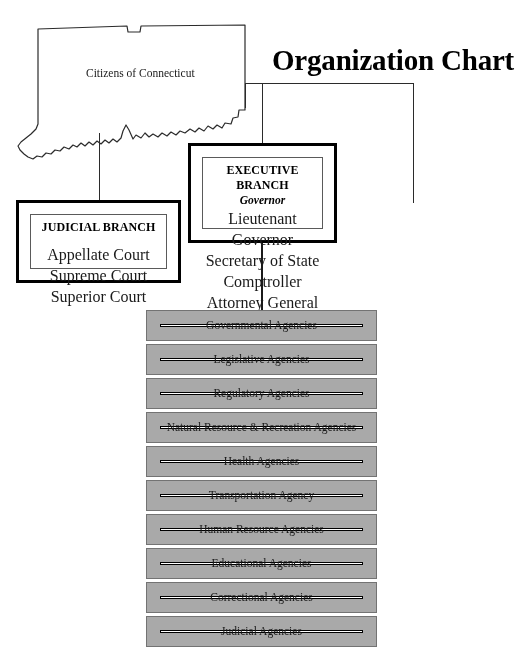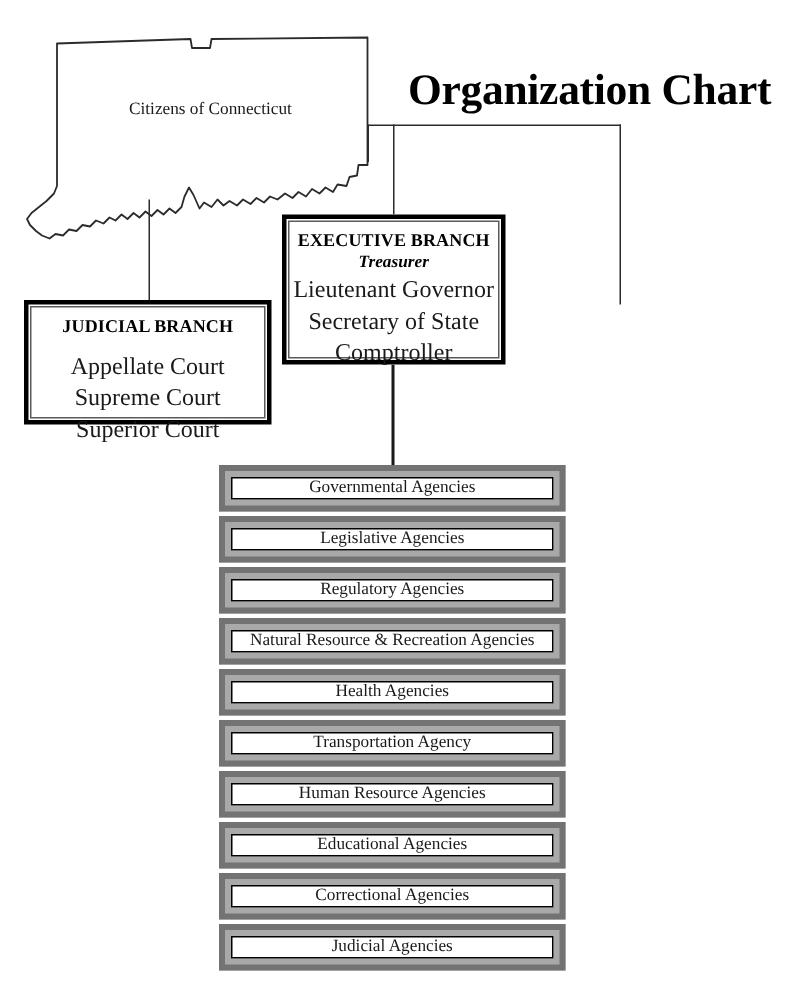--- a/index.html
+++ b/index.html
@@ -58,21 +58,21 @@
   .conn-h { height: 1px; }
   .conn-v { width: 1px; }
   .conn-thick { background: #1a1a1a; width: 2px; }
 
   
   .branch-box {
     position: absolute;
     box-sizing: border-box;
     background: #ffffff;
     border: 3px solid #000000;
-    padding: 1px;
+    padding: 11px;
   }
   .branch-inner {
     box-sizing: border-box;
     width: 100%;
     height: 100%;
     border: 1px solid #5a5a5a;
     background: #ffffff;
     text-align: center;
     padding-top: 5px;
   }
@@ -102,23 +102,23 @@
     position: absolute;
     left: 146px;
     top: 310px;
     width: 231px;
   }
   .agency-box {
     box-sizing: border-box;
     width: 231px;
     height: 31px;
     margin-bottom: 3px;
-    border: 4px solid #737373;
+    border: 1px solid #737373;
     background: #a9a9a9;
-    padding: 4px;
+    padding: 13px;
     position: relative;
   }
   .agency-inner {
     box-sizing: border-box;
     width: 100%;
     height: 100%;
     border: 1px solid #000000;
     background: #ffffff;
     display: flex;
     align-items: center;
@@ -229,24 +229,25 @@
       <div class="branch-gap"></div>
       <div class="branch-item">Appellate Court</div>
       <div class="branch-item">Supreme Court</div>
       <div class="branch-item">Superior Court</div>
     </div>
   </div>
 
   <div class="branch-box" style="left:188px; top:143px; width:149px; height:100px;">
     <div class="branch-inner">
       <div class="branch-head">EXECUTIVE BRANCH</div>
-      <div class="branch-sub-ital">Treasurer</div>
+      <div class="branch-sub-ital">Governor</div>
       <div class="branch-item">Lieutenant Governor</div>
       <div class="branch-item">Secretary of State</div>
       <div class="branch-item">Comptroller</div>
+      <div class="branch-item">Attorney General</div>
     </div>
   </div>
 
 
   <div id="agency-stack">
     <div class="agency-box">
       <div class="agency-inner">
           <span class="agency-label">Governmental Agencies</span>
         </div>
     </div>

